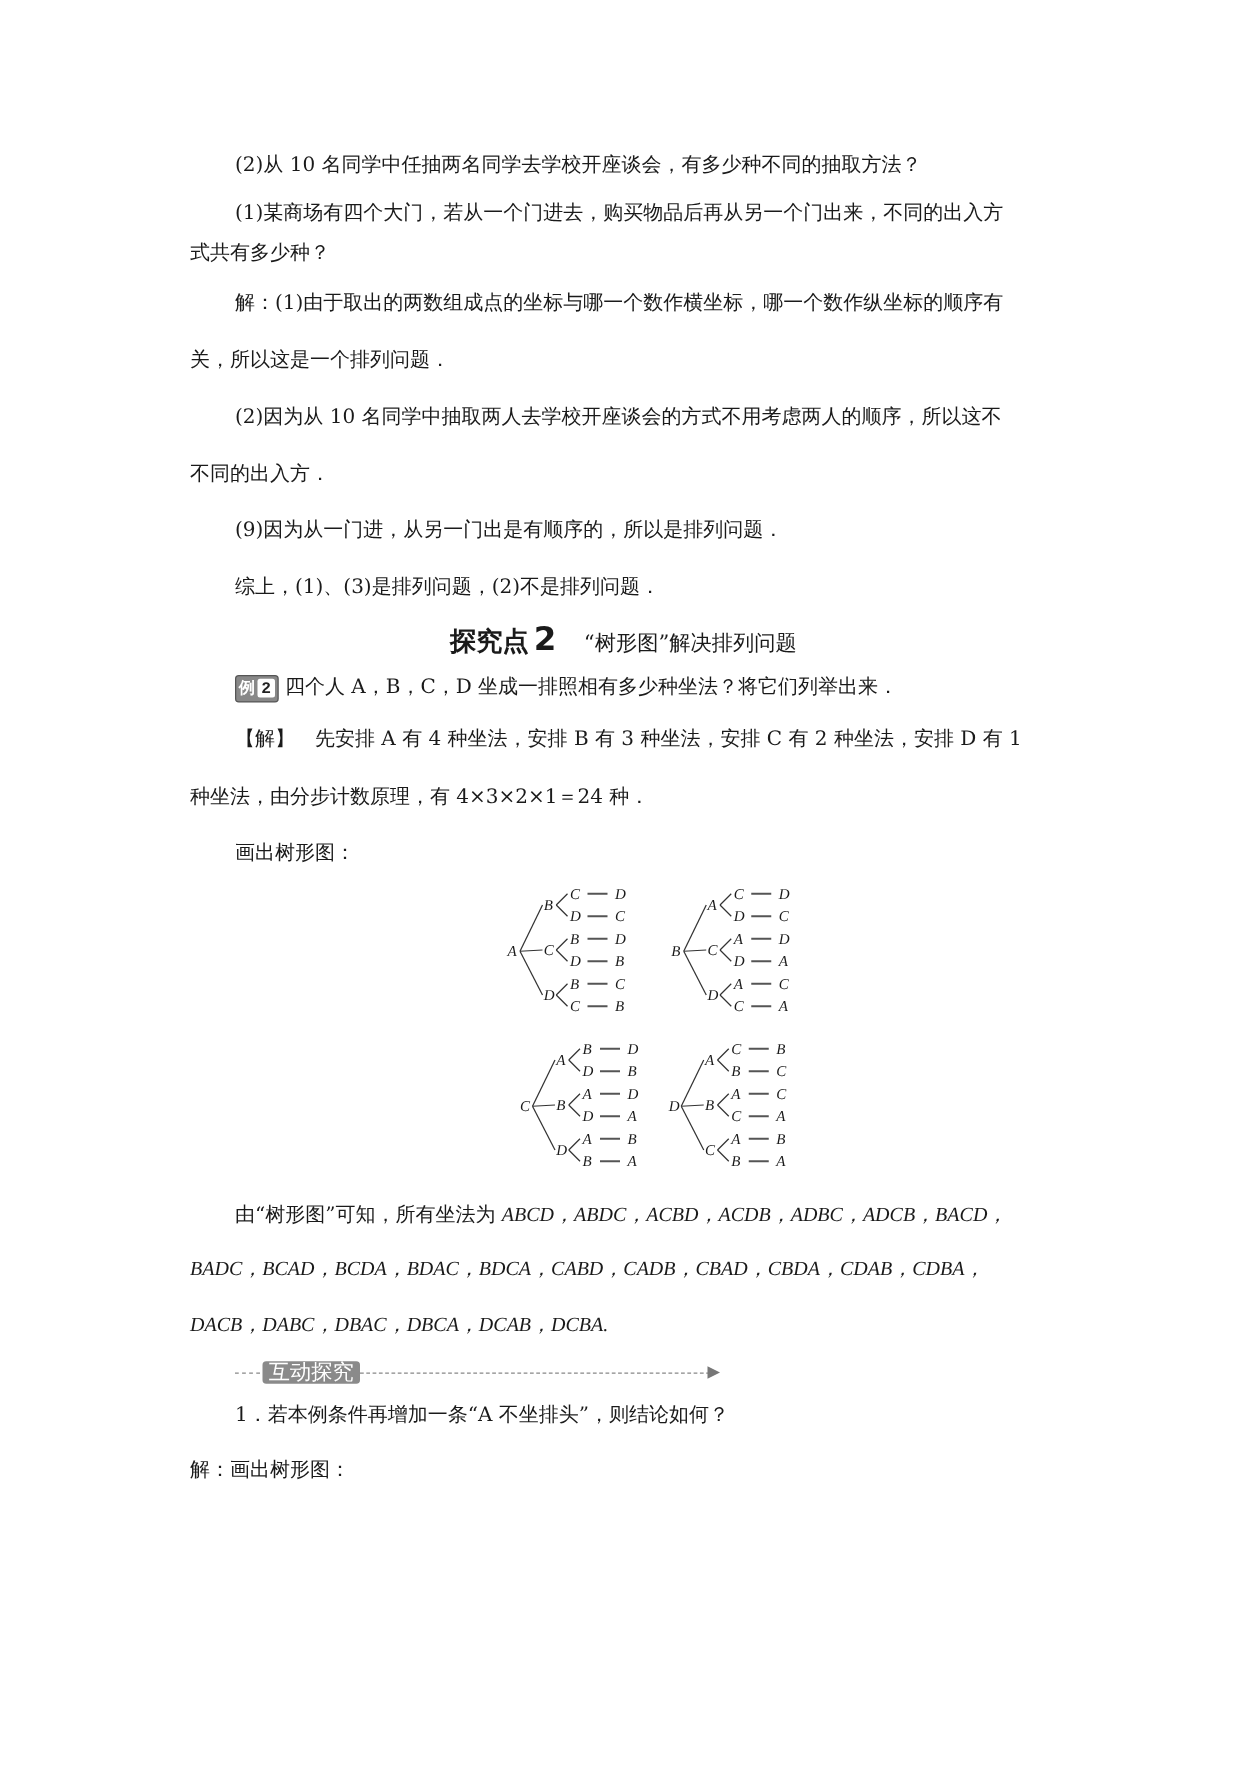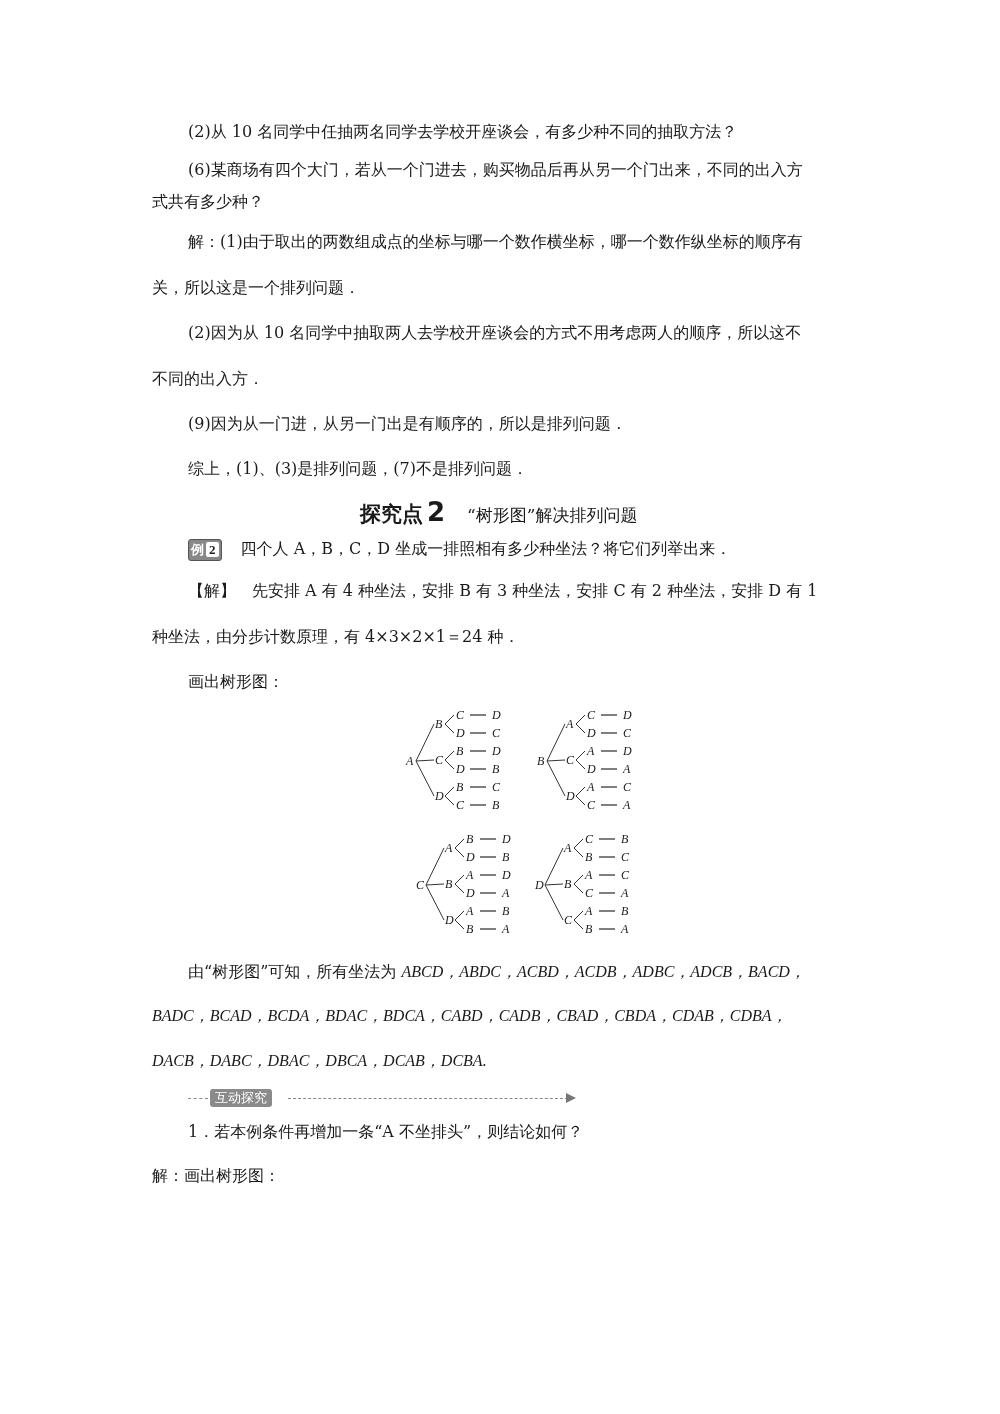--- a/index.html
+++ b/index.html
@@ -7,55 +7,55 @@
          font-family: "DejaVu Serif", "Liberation Serif", serif; color: #1a1a1a; }
   .line { position: absolute; font-size: 16px; white-space: nowrap; line-height: 20px; }
   .ind { left: 188px; }
   .noind { left: 152px; }
   .math { font-style: italic; font-family: "Liberation Serif", serif; }
   .heading { position: absolute; top: 497px; left: 360px; white-space: nowrap; }
   .heading .h-main { font-family: "DejaVu Sans", sans-serif; font-weight: bold; font-size: 21px; }
   .heading .h-num { font-family: "DejaVu Sans", sans-serif; font-weight: bold; font-size: 26px; margin-left: 4px; }
   .heading .h-sub { font-size: 17px; margin-left: 22px; }
   .ex-badge { display: inline-block; border: 1px solid #555; border-radius: 3px; background: #888;
-              color: #fff; font-size: 13px; padding: 0 2px; font-family: Liberation Serif, serif; font-weight: bold; }
+              color: #fff; font-size: 13px; padding: 0 2px; font-family: Liberation Mono, monospace; font-weight: bold; }
   .ex-badge .num { background: #fff; color: #222; padding: 0 3px; margin-left: 2px; border-radius: 2px; }
   .interact-bar { position: absolute; top: 1089px; left: 188px; width: 400px; height: 18px; }
   .interact-bar .dash { position: absolute; top: 9px; border-top: 1.5px dashed #888; }
   .interact-bar .tag { position: absolute; left: 22px; top: 0; background: #8a8a8a; color: #fff;
-                       font-family: "DejaVu Sans", sans-serif; font-size: 13px; line-height: 18px;
+                       font-family: "DejaVu Sans", sans-serif; font-size: 17px; line-height: 18px;
                        padding: 0 5px; border-radius: 3px; }
   .interact-bar .arrow { position: absolute; right: 12px; top: 4px; width: 0; height: 0;
                          border-left: 10px solid #777; border-top: 5px solid transparent; border-bottom: 5px solid transparent; }
   .tree { position: absolute; }
   .tree svg text { font-family: "Liberation Serif", serif; font-style: italic; font-size: 12px; fill: #1a1a1a; }
 </style>
 </head>
 <body>
 
 <div>
 
   <div class="line ind" style="top:122px">(2)从 10 名同学中任抽两名同学去学校开座谈会，有多少种不同的抽取方法？</div>
-  <div class="line ind" style="top:160px">(6)某商场有四个大门，若从一个门进去，购买物品后再从另一个门出来，不同的出入方</div>
+  <div class="line ind" style="top:160px">(1)某商场有四个大门，若从一个门进去，购买物品后再从另一个门出来，不同的出入方</div>
   <div class="line noind" style="top:192px">式共有多少种？</div>
 
   <div class="line ind" style="top:232px">解：(1)由于取出的两数组成点的坐标与哪一个数作横坐标，哪一个数作纵坐标的顺序有</div>
   <div class="line noind" style="top:278px">关，所以这是一个排列问题．</div>
   <div class="line ind" style="top:323px">(2)因为从 10 名同学中抽取两人去学校开座谈会的方式不用考虑两人的顺序，所以这不</div>
   <div class="line noind" style="top:369px">不同的出入方．</div>
   <div class="line ind" style="top:414px">(9)因为从一门进，从另一门出是有顺序的，所以是排列问题．</div>
-  <div class="line ind" style="top:459px">综上，(1)、(3)是排列问题，(7)不是排列问题．</div>
+  <div class="line ind" style="top:459px">综上，(1)、(3)是排列问题，(2)不是排列问题．</div>
 
   <div class="heading">
     <span class="h-main">探究点</span><span class="h-num">2</span><span class="h-sub">“树形图”解决排列问题</span>
   </div>
 
   <div class="line" style="top:539px; left:188px">
     <span class="ex-badge"><span>例</span><span class="num">2</span></span>
-    <span style="margin-left:14px">四个人 A，B，C，D 坐成一排照相有多少种坐法？将它们列举出来．</span>
+    <span style="">四个人 A，B，C，D 坐成一排照相有多少种坐法？将它们列举出来．</span>
   </div>
 
   <div class="line" style="top:581px; left:188px">【解】　先安排 A 有 4 种坐法，安排 B 有 3 种坐法，安排 C 有 2 种坐法，安排 D 有 1</div>
   <div class="line noind" style="top:627px">种坐法，由分步计数原理，有 4×3×2×1＝24 种．</div>
   <div class="line ind" style="top:672px">画出树形图：</div>
 
   <div class="tree" style="left:404px; top:706px"><svg id="tree0" width="120" height="110">
         <text x="2" y="59">A</text>
         <line x1="12" y1="55" x2="30" y2="18" stroke="#333" stroke-width="1"></line>
         <text x="31" y="22">B</text>

